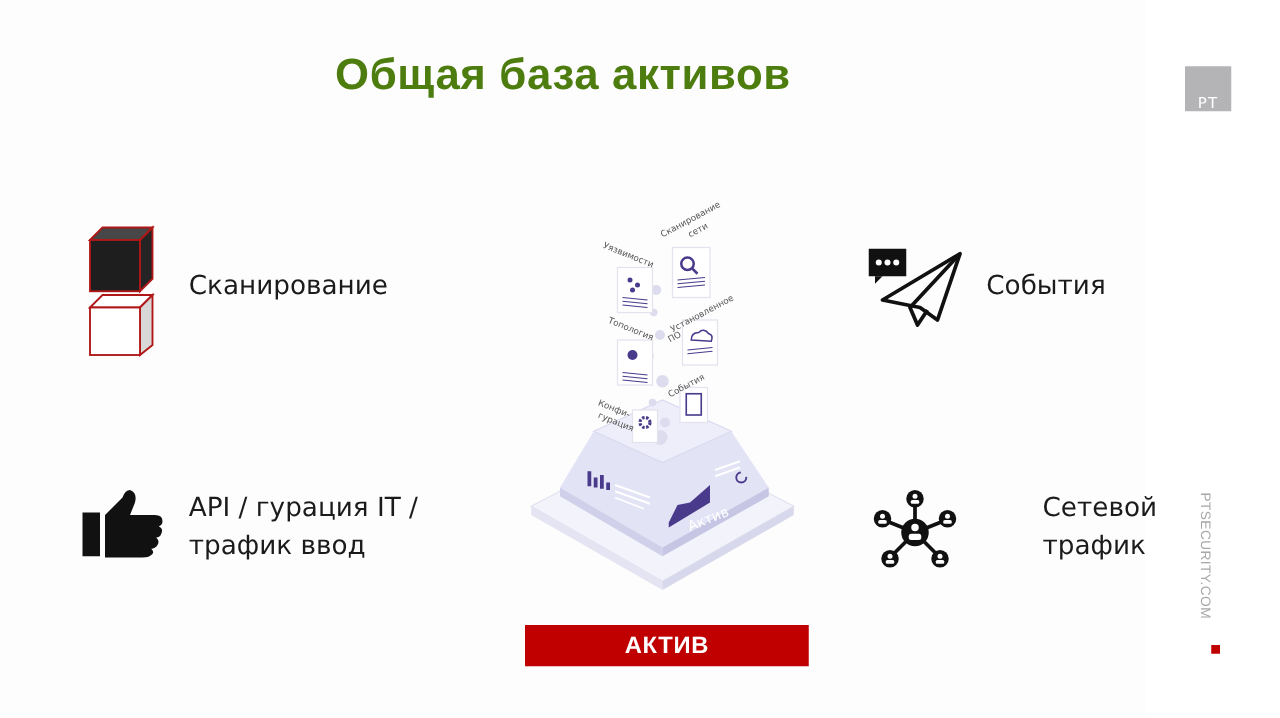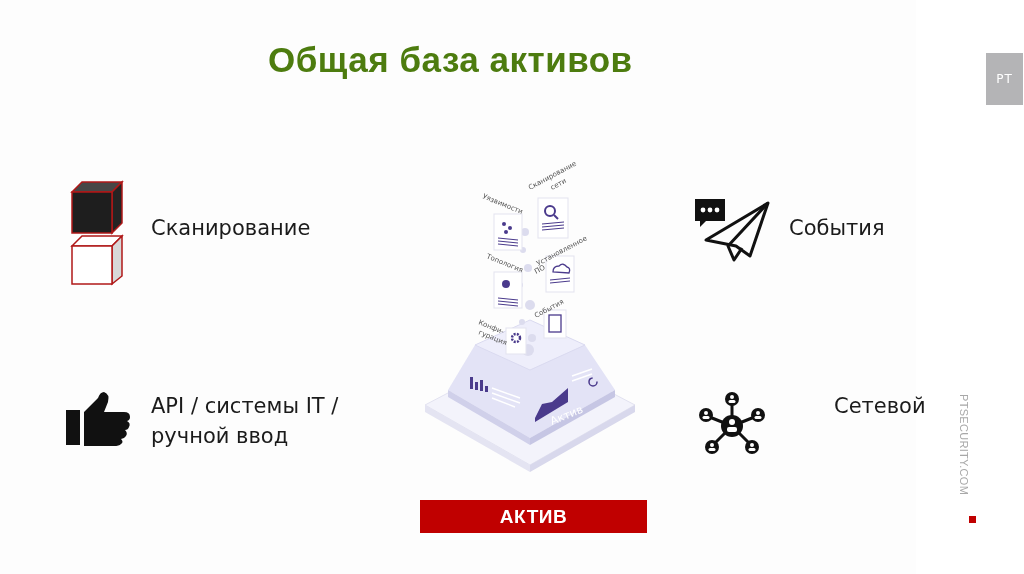--- a/index.html
+++ b/index.html
@@ -1,20 +1,20 @@
 <!DOCTYPE html>
 <html><head>
 <meta charset="utf-8">
 <style>
   html, body { margin:0; padding:0; }
   body { width:1024px; height:574px; position:relative; overflow:hidden; background:#fdfdfd; font-family:"DejaVu Sans", sans-serif; }
   .slide { position:absolute; left:0; top:0; width:916px; height:574px; background:#fdfdfd; }
   .right-strip { position:absolute; left:916px; top:0; width:108px; height:574px; background:#ffffff; }
   .title { position:absolute; left:268px; top:40px; font-family:"Liberation Sans", sans-serif; font-weight:bold; font-size:35px; color:#4d7c0f; letter-spacing:0.5px; white-space:nowrap; }
-  .pt-logo { position:absolute; left:986px; top:53px; width:37px; height:52px; background:#b4b4b6; display:flex; align-items:center; justify-content:center; }
+  .pt-logo { position:absolute; left:948px; top:53px; width:37px; height:36px; background:#b4b4b6; display:flex; align-items:flex-end; justify-content:center; }
   .pt-logo span { color:#fff; font-family:"DejaVu Sans", sans-serif; font-size:12px; letter-spacing:1px; }
   .site { position:absolute; left:958px; top:394px; writing-mode:vertical-rl; font-family:"Liberation Sans", sans-serif; font-size:11px; color:#a8a8a8; letter-spacing:0.3px; }
   .site-dot { position:absolute; left:969px; top:516px; width:7px; height:7px; background:#c00000; }
   .label { position:absolute; font-family:"DejaVu Sans", sans-serif; font-size:21px; color:#1b1b1b; line-height:30px; white-space:nowrap; }
   .icon { position:absolute; }
   .aktiv-bar { position:absolute; left:420px; top:500px; width:227px; height:33px; background:#c00000; display:flex; align-items:center; justify-content:center; }
   .aktiv-bar span { color:#fff; font-family:"Liberation Sans", sans-serif; font-weight:bold; font-size:19px; letter-spacing:0.5px; }
   .illus { position:absolute; left:420px; top:160px; width:230px; height:320px; }
   .illus text { font-family:"DejaVu Sans", sans-serif; }
 </style>
@@ -45,22 +45,22 @@
 </div>
 <div class="label" style="left:151px;top:213px;">Сканирование</div>
 
 <div class="icon" style="left:64px;top:390px;">
   <svg width="68" height="58" viewBox="0 0 68 58">
     <rect x="2" y="20" width="14" height="35" fill="#111"></rect>
     <path d="M20,22 L34,8 Q36,2 40,2 Q46,4 44,12 L40,22 L60,22 Q66,22 66,27 Q66,30 63,31 Q67,33 65,37 Q64,40 61,40 Q64,43 62,46 Q60,49 57,49 Q60,52 57,54 Q55,56 50,56 L20,56 Z" fill="#111"></path>
   </svg>
 </div>
 <div class="label" style="left:151px;top:391px;">
-  <div>API / системы IT /</div>
-  <div>ручной ввод</div>
+  <div>API / гурация IT /</div>
+  <div>трафик ввод</div>
 </div>
 
 <div class="icon" style="left:694px;top:198px;">
   <svg width="78" height="64" viewBox="0 0 78 64">
     <rect x="1" y="1" width="30" height="22" fill="#111"></rect>
     <polygon points="6,23 12,23 6,29" fill="#111"></polygon>
     <circle cx="9" cy="12" r="2.4" fill="#fff"></circle>
     <circle cx="16" cy="12" r="2.4" fill="#fff"></circle>
     <circle cx="23" cy="12" r="2.4" fill="#fff"></circle>
     <polygon points="12,42 74,5 56,58 42,48" fill="none" stroke="#111" stroke-width="3" stroke-linejoin="round"></polygon>
@@ -97,20 +97,21 @@
         <rect x="57.5" y="26" width="7" height="3" rx="1.5"></rect>
       <circle cx="15" cy="55" r="2"></circle>
         <rect x="11.5" y="58" width="7" height="3" rx="1.5"></rect>
       <circle cx="55" cy="55" r="2"></circle>
         <rect x="51.5" y="58" width="7" height="3" rx="1.5"></rect>
     </g>
   </svg>
 </div>
 <div class="label" style="left:791px;top:391px;margin-left:43px;">
   <div>Сетевой</div>
+  <div>трафик</div>
 </div>
 
 <div class="illus">
   <svg width="230" height="320" viewBox="0 0 230 320">
 
     <polygon points="5,245 110,190 215,245 110,305" fill="#f3f3fb" stroke="#e2e2f0"></polygon>
     <polygon points="5,245 110,305 110,312 5,252" fill="#e4e4f2"></polygon>
     <polygon points="110,305 215,245 215,252 110,312" fill="#d8d8ec"></polygon>
 
     <polygon points="28,230 55,185 165,185 195,230 110,278" fill="#e3e3f6"></polygon>

